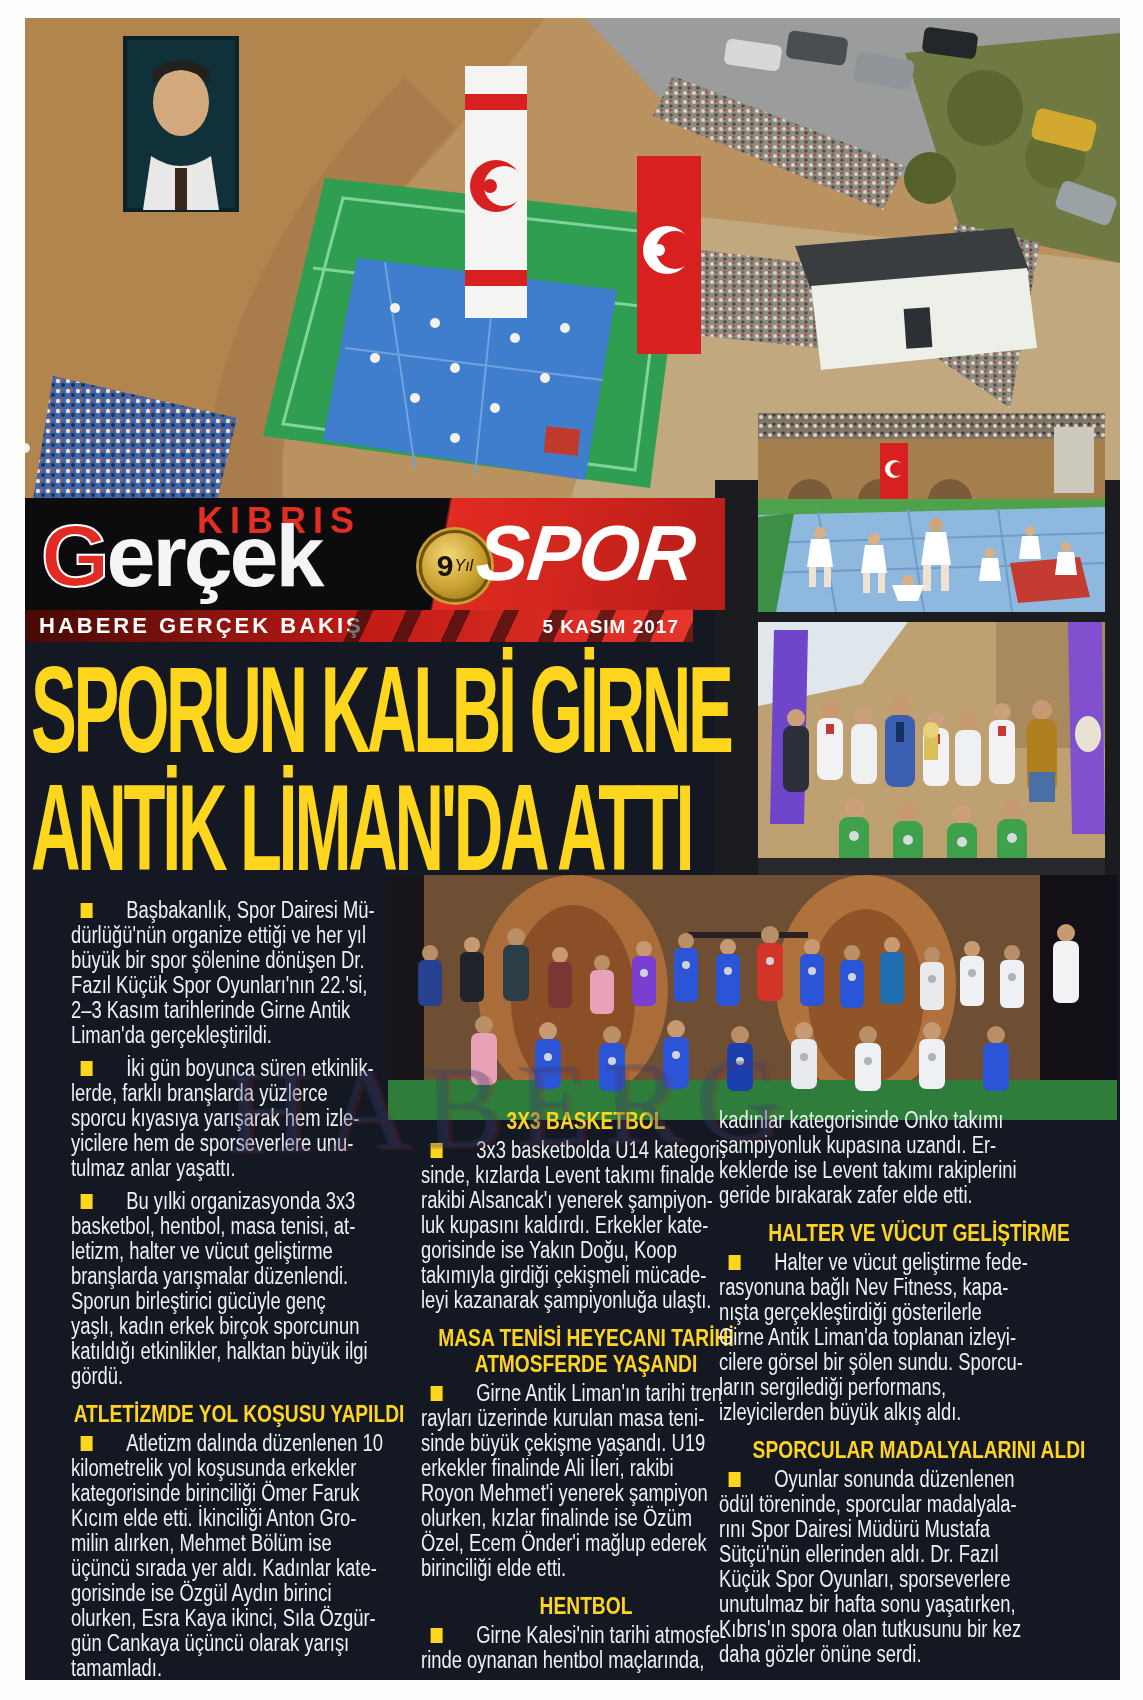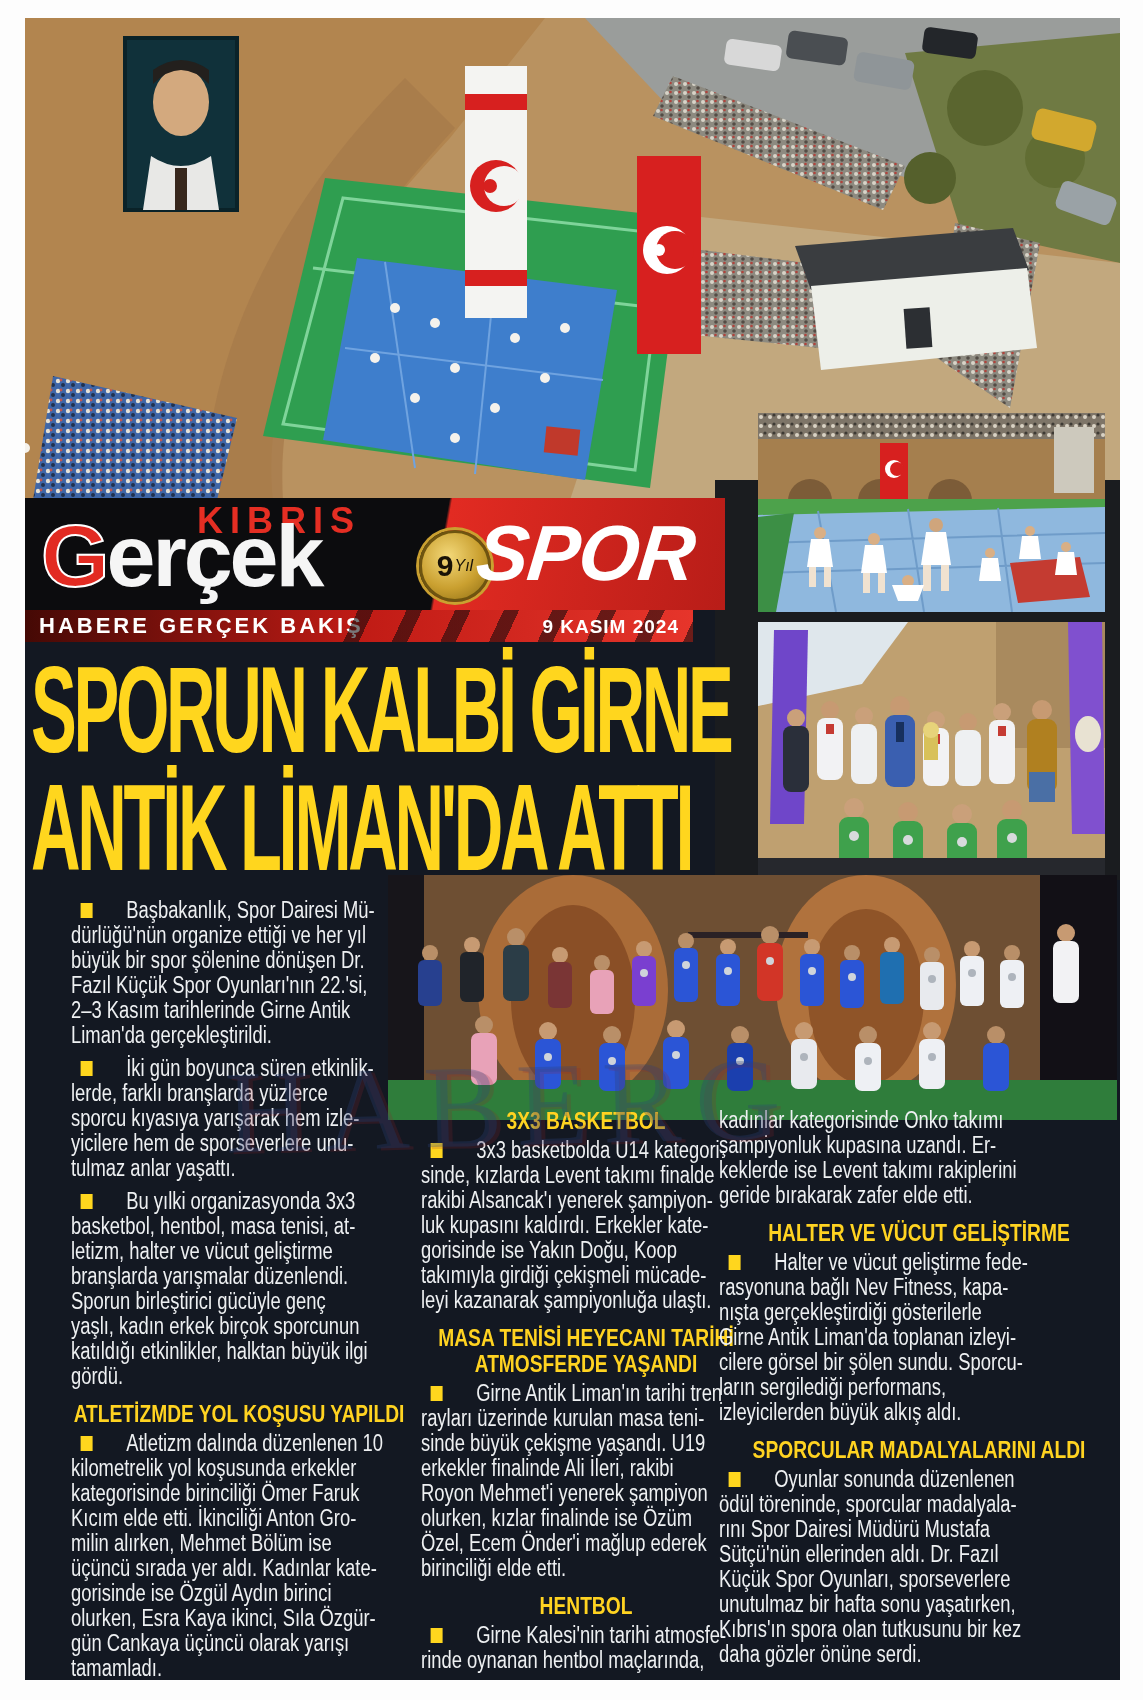--- a/index.html
+++ b/index.html
@@ -299,21 +299,21 @@
     <div class="mh-kibris">KIBRIS</div>
     <div class="mh-gercek"><span class="g">G</span><span>erçek</span></div>
     <div class="mh-badge">
       <span class="n">9</span>
       <span class="y">Yıl</span>
     </div>
     <div class="mh-spor">SPOR</div>
   </div>
   <div class="strip">
     <span class="tg">HABERE GERÇEK BAKIŞ</span>
-    <span class="dt">9 KASIM 2024</span>
+    <span class="dt">5 KASIM 2017</span>
   </div>
 
   <div class="hl hl1">SPORUN KALBİ GİRNE</div>
   <div class="hl hl2">ANTİK LİMAN'DA ATTI</div>
 
   <svg class="abs" style="left:363px;top:857px" width="729" height="245" viewBox="0 0 729 245">
     <rect width="729" height="245" fill="#17151a"></rect>
     <rect x="36" y="0" width="616" height="208" fill="#6e4f33"></rect>
     <ellipse cx="185" cy="115" rx="95" ry="115" fill="#b5713a" opacity=".85"></ellipse>
     <ellipse cx="185" cy="125" rx="62" ry="95" fill="#8a4f26"></ellipse>

